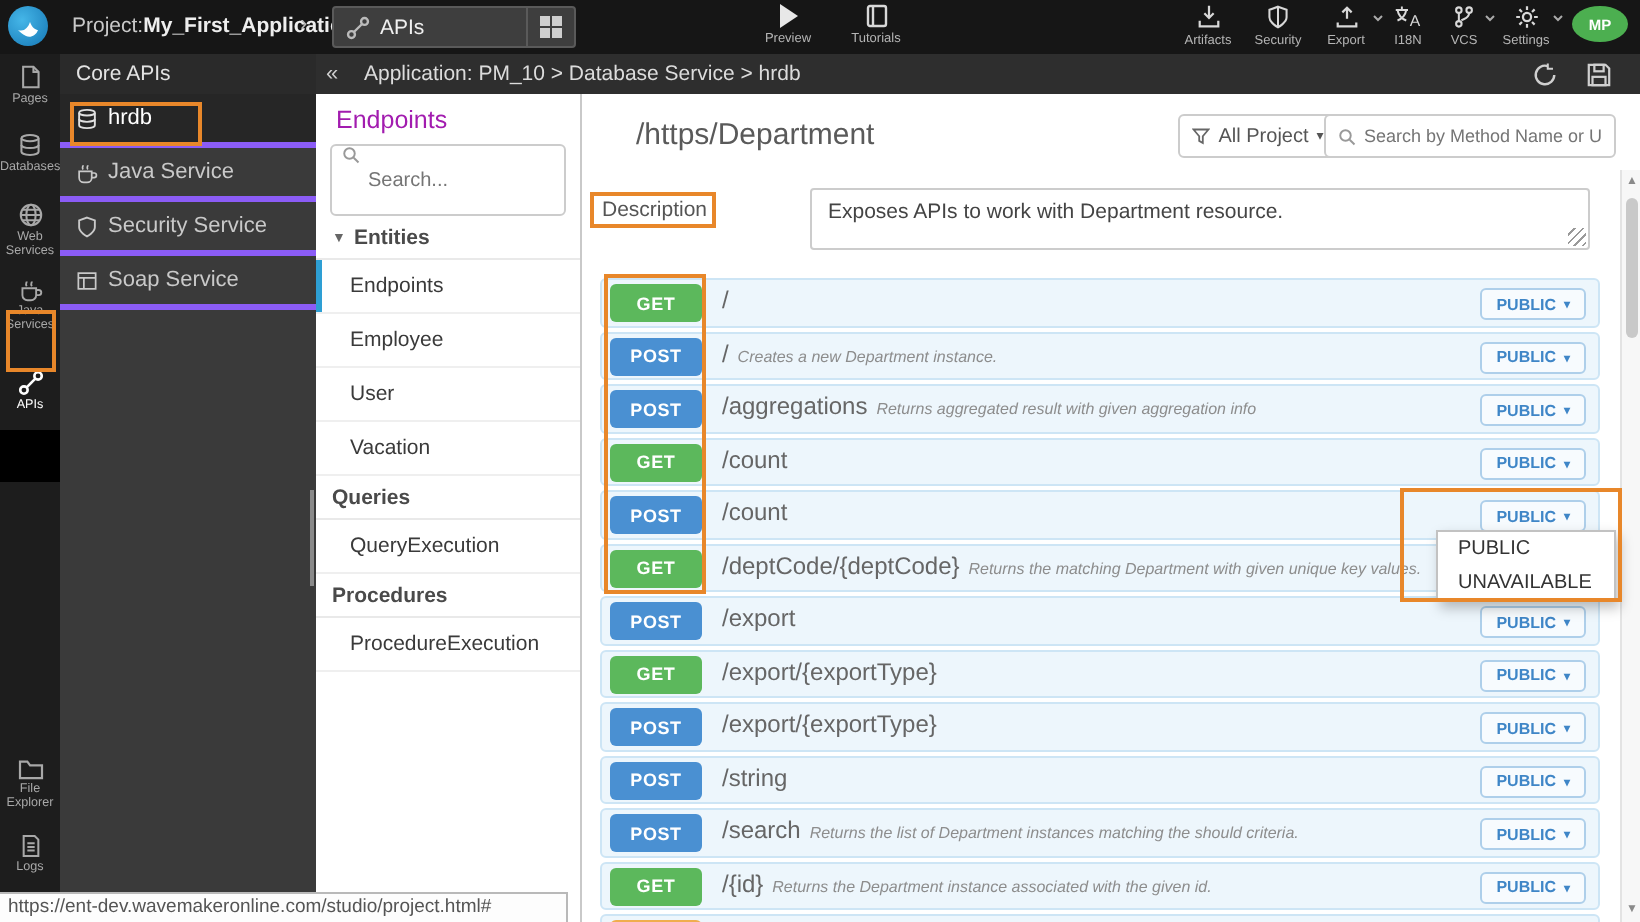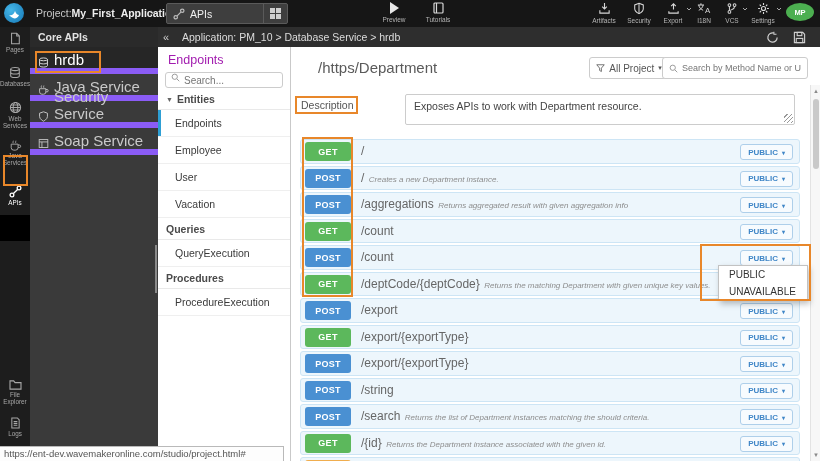--- a/index.html
+++ b/index.html
@@ -31,37 +31,37 @@
   
   #rail { position:absolute; left:0; top:27px; width:30px; height:434px; background:#1d1d1d; z-index:20; }
   .rail-item { position:absolute; left:0; width:30px; text-align:center; color:#a8a8a8; cursor:pointer; }
   .rail-item svg { margin:0 auto 1px; }
   .rail-item .rlbl { font-size:6.3px; line-height:7px; display:block; }
   .rail-item.active { color:#fff; }
   .rail-black { position:absolute; left:0; top:159px; width:30px; height:55px; background:#000; }
 
   
   #coreapis { position:absolute; left:30px; top:27px; width:128px; height:434px; background:#3a3a3a; z-index:15; }
-  #coreapis .hdr { height:20px; background:#2a2a2a; color:#e3e3e3; font-size:10.5px; font-weight:bold; line-height:20px; padding-left:8px; }
-  .ca-item { height:27px; display:flex; align-items:flex-end; padding-left:8px; color:#c9c9c9; font-size:15px;
-             border-bottom:6px solid #8b5cf6; cursor:pointer; }
+  #coreapis .hdr { height:20px; background:#2a2a2a; color:#e3e3e3; font-size:10.5px; font-weight:normal; line-height:20px; padding-left:8px; }
+  .ca-item { height:27px; display:flex; align-items:center; padding-left:8px; color:#c9c9c9; font-size:11px;
+             border-bottom:3px solid #8b5cf6; cursor:pointer; }
   .ca-item svg { margin-right:5px; flex:none; }
   .ca-item.sel { background:#262626; color:#fff; }
   .ca-scroll { position:absolute; right:1px; top:218px; width:2px; height:48px; background:#8a8a8a; }
 
   
   #appbar { position:absolute; left:158px; top:27px; width:662px; height:20px; background:#2e2e2e; z-index:16; display:flex; align-items:center; }
   #appbar .collapse { width:16px; text-align:center; color:#cfcfcf; font-size:11px; cursor:pointer; }
   #appbar .crumb { margin-left:8px; font-size:10.5px; color:#dcdcdc; flex:1; }
   #appbar .abtn { color:#cfcfcf; margin-right:14px; cursor:pointer; }
 
   
   #nav { position:absolute; left:158px; top:47px; width:133px; height:414px; background:#fff; border-right:1px solid #c9c9c9; z-index:10; }
   #nav .ntitle { font-size:12.5px; color:#a21caf; padding:6px 0 5px 10px; }
-  .nsearch { margin:0 7px; height:16px; border:1px solid #ccc; border-radius:3px; display:flex; padding:0 5px; }
+  .nsearch { margin:0 7px; height:36px; border:1px solid #ccc; border-radius:3px; display:flex; padding:0 5px; }
   .nsearch input { border:none; outline:none; width:86px; font-size:10px; color:#555; margin-left:4px; font-family:"Liberation Sans",sans-serif; }
   .nsec { height:22px; line-height:22px; font-size:10.5px; font-weight:bold; color:#4a4a4a; padding-left:8px; border-bottom:1px solid #e9e9e9; margin-top:0; }
   .nsec:first-of-type { margin-top:7px; }
   .nsec .caret { font-size:7px; color:#666; margin-right:4px; vertical-align:1px; }
   .nitem { height:27px; line-height:27px; font-size:10.5px; color:#3a3a3a; padding-left:17px; border-bottom:1px solid #efefef; cursor:pointer; }
   .nitem.sel { box-shadow:inset 3px 0 0 #2e9fd4; }
 
   
   #main { position:absolute; left:291px; top:47px; width:529px; height:414px; background:#fff; z-index:5; }
   .mtitle { position:absolute; left:27px; top:12px; font-size:15px; color:#5a5a5a; }

